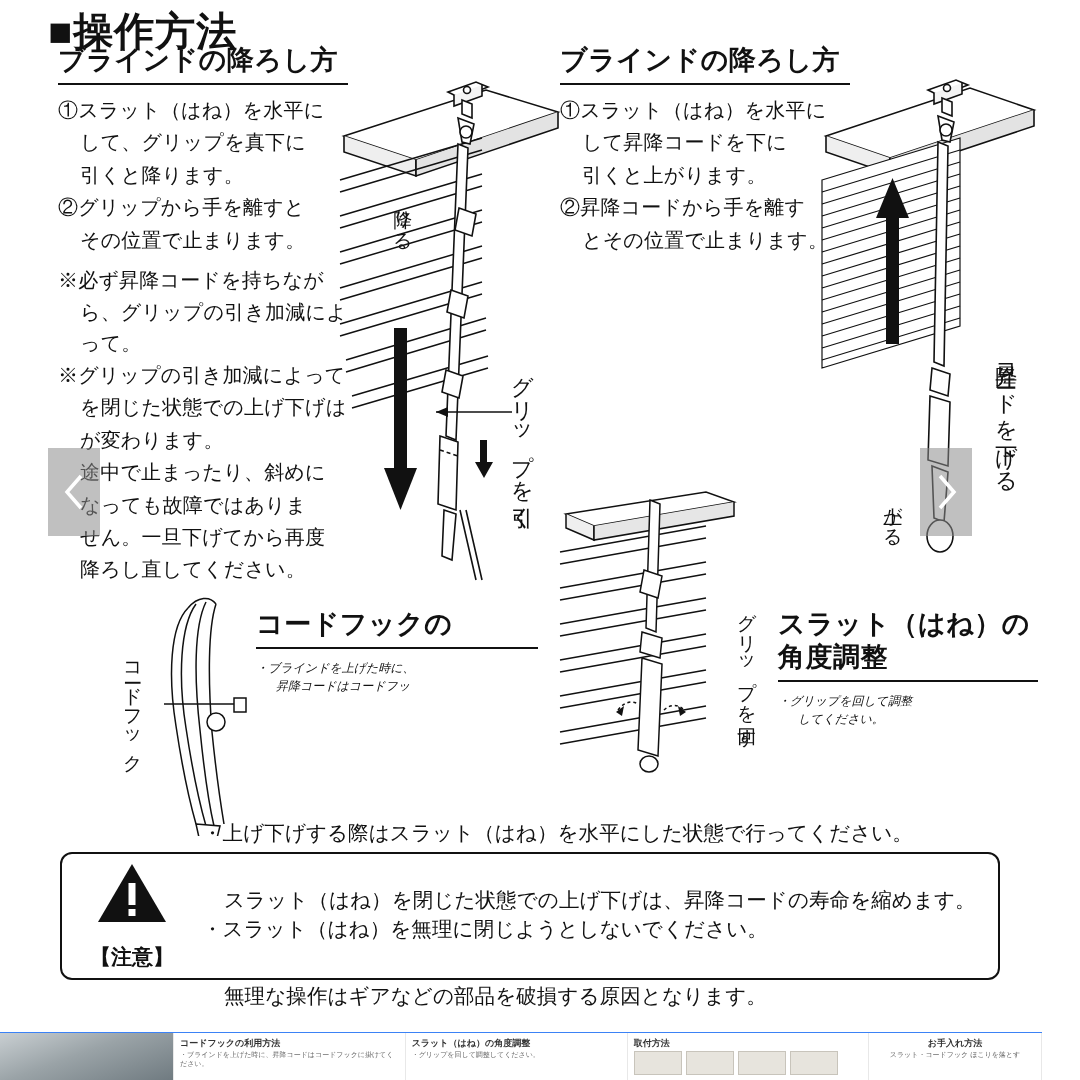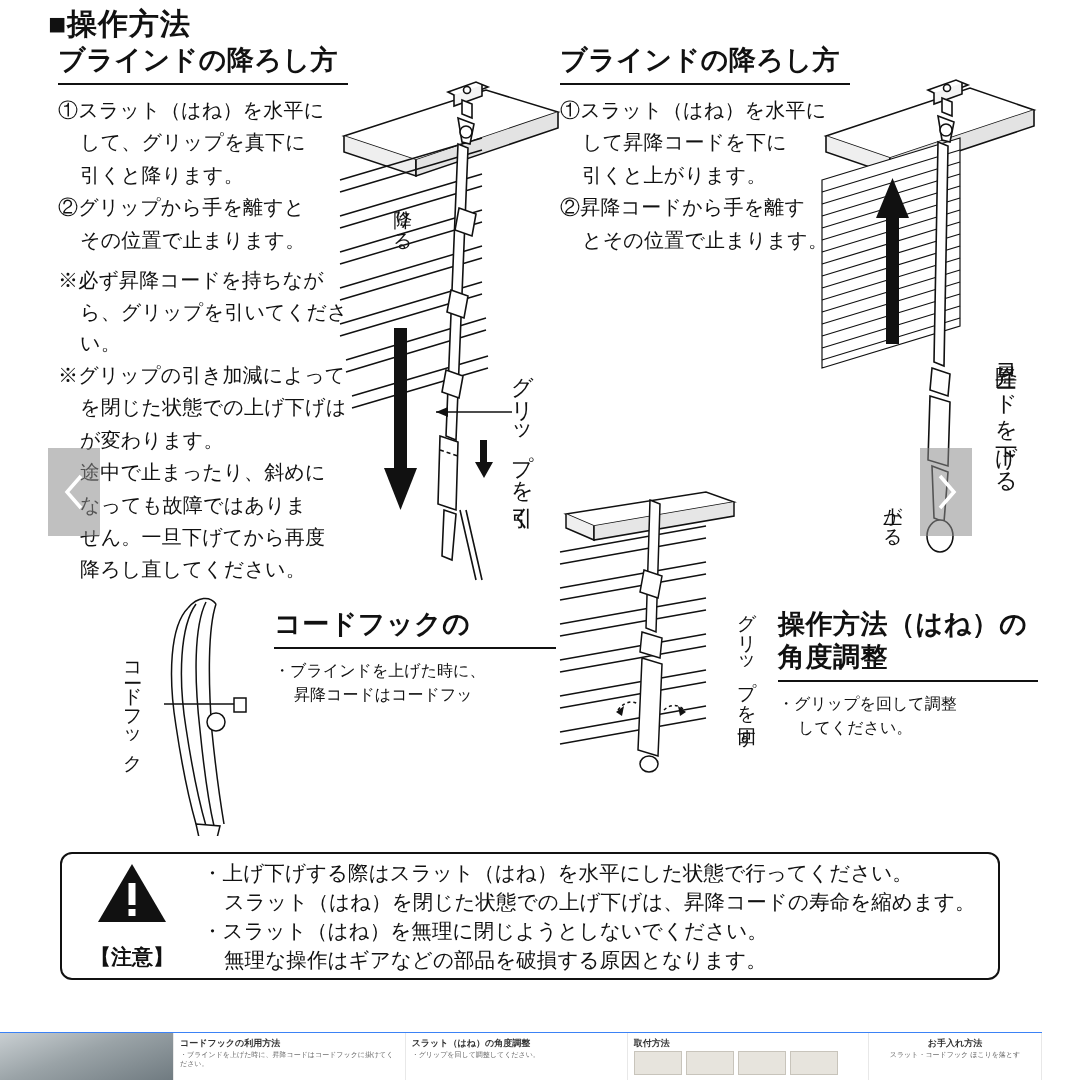--- a/index.html
+++ b/index.html
@@ -19,21 +19,21 @@
     position: relative;
     width: 1080px;
     height: 1080px;
   }
 
   
   .page-title {
     position: absolute;
     left: 48px;
     top: 4px;
-    font-size: 30px;
+    font-size: 40px;
     font-weight: bold;
     letter-spacing: 1px;
   }
 
   
   .sec-head {
     font-size: 27px;
     font-weight: bold;
     line-height: 1.22;
     letter-spacing: 0.5px;
@@ -67,33 +67,34 @@
   .col-right {
     position: absolute;
     left: 560px;
     top: 44px;
     width: 290px;
   }
 
   
   .sec-hook {
     position: absolute;
-    left: 274px;
+    left: 256px;
     top: 608px;
     width: 282px;
   }
   .sec-angle {
     position: absolute;
     left: 778px;
     top: 608px;
     width: 260px;
   }
   .bul {
-    font-size: 16px;
+    font-size: 12px;
     line-height: 1.5;
+    font-style: italic;
   }
   .bul p { margin: 0; }
   .bul p.ind { padding-left: 20px; }
 
   
   .ill { position: absolute; }
 
   
   .vtext {
     writing-mode: vertical-rl;
@@ -129,22 +130,22 @@
     font-size: 21px;
     font-weight: bold;
     margin-top: 14px;
   }
   .caution-text {
     font-size: 20.5px;
     line-height: 1.42;
     letter-spacing: 0.1px;
     padding-right: 10px;
   }
-  .caution-text p { margin: 0; }
-  .caution-text p.ind { padding-left: 22px; }
+  .caution-text p { margin: 0; font-family: Liberation Mono, monospace; }
+  .caution-text p.ind { padding-left: 22px; margin-top: 38px; }
 
   
   .filmstrip {
     position: absolute;
     left: 0;
     top: 1032px;
     width: 1042px;
     height: 48px;
     border-top: 1px solid #3b82f6;
     display: flex;
@@ -211,21 +212,21 @@
     <div class="sec-head">ブラインドの降ろし方</div>
     <hr class="rule">
     <div class="body-txt">
       <p>①スラット（はね）を水平に</p>
       <p class="ind">して、グリップを真下に</p>
       <p class="ind">引くと降ります。</p>
       <p>②グリップから手を離すと</p>
       <p class="ind">その位置で止まります。</p>
       <p style="height:6px"></p>
       <p>※必ず昇降コードを持ちなが</p>
-      <p class="ind">ら、グリップを引いてください。</p>
+      <p class="ind">ら、グリップの引き加減によって。</p>
       <p>※グリップの引き加減によって</p>
       <p class="ind">を閉じた状態での上げ下げは</p>
       <p class="ind">が変わります。</p>
       <p class="ind">途中で止まったり、斜めに</p>
       <p class="ind">なっても故障ではありま</p>
       <p class="ind">せん。一旦下げてから再度</p>
       <p class="ind">降ろし直してください。</p>
     </div>
   </div>
 
@@ -414,21 +415,21 @@
       <path d="M62 228 C68 220 76 218 82 222" stroke-dasharray="3 3"></path>
       <path d="M108 228 C114 222 122 222 128 228" stroke-dasharray="3 3"></path>
       <path d="M60 230 L68 224 L66 234 Z" fill="#111" stroke="none"></path>
       <path d="M130 230 L122 224 L124 234 Z" fill="#111" stroke="none"></path>
     </g>
   </svg>
   <div class="vtext" style="position:absolute; left:736px; top:600px;">グリップを回す</div>
 
   <div class="sec-angle">
     <div class="sec-head">
-      <div>操作方法（はね）の</div>
+      <div>スラット（はね）の</div>
       <div>角度調整</div>
     </div>
     <hr class="rule">
     <div class="bul">
       <p>・グリップを回して調整</p>
       <p class="ind">してください。</p>
     </div>
   </div>
 
   <div class="caution">

